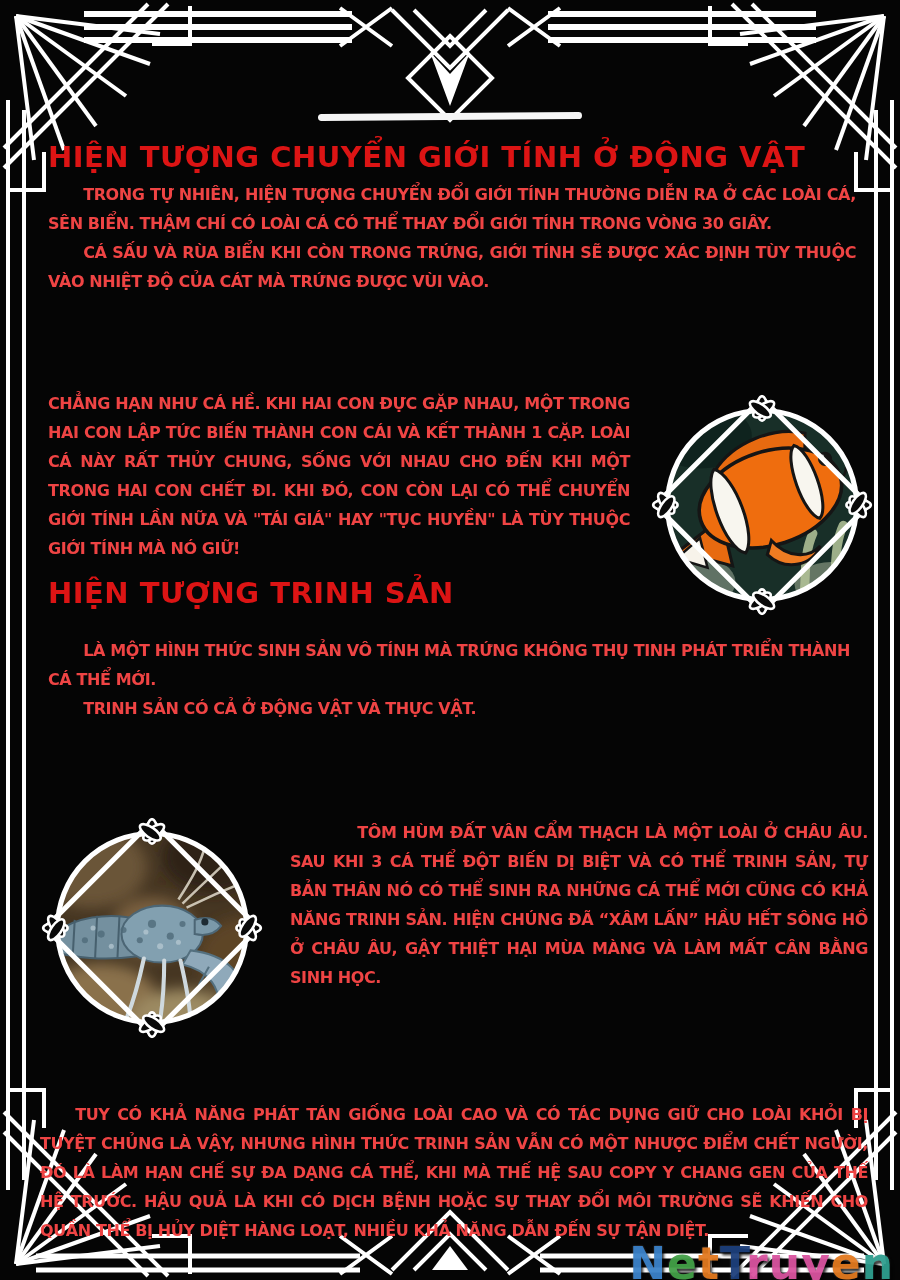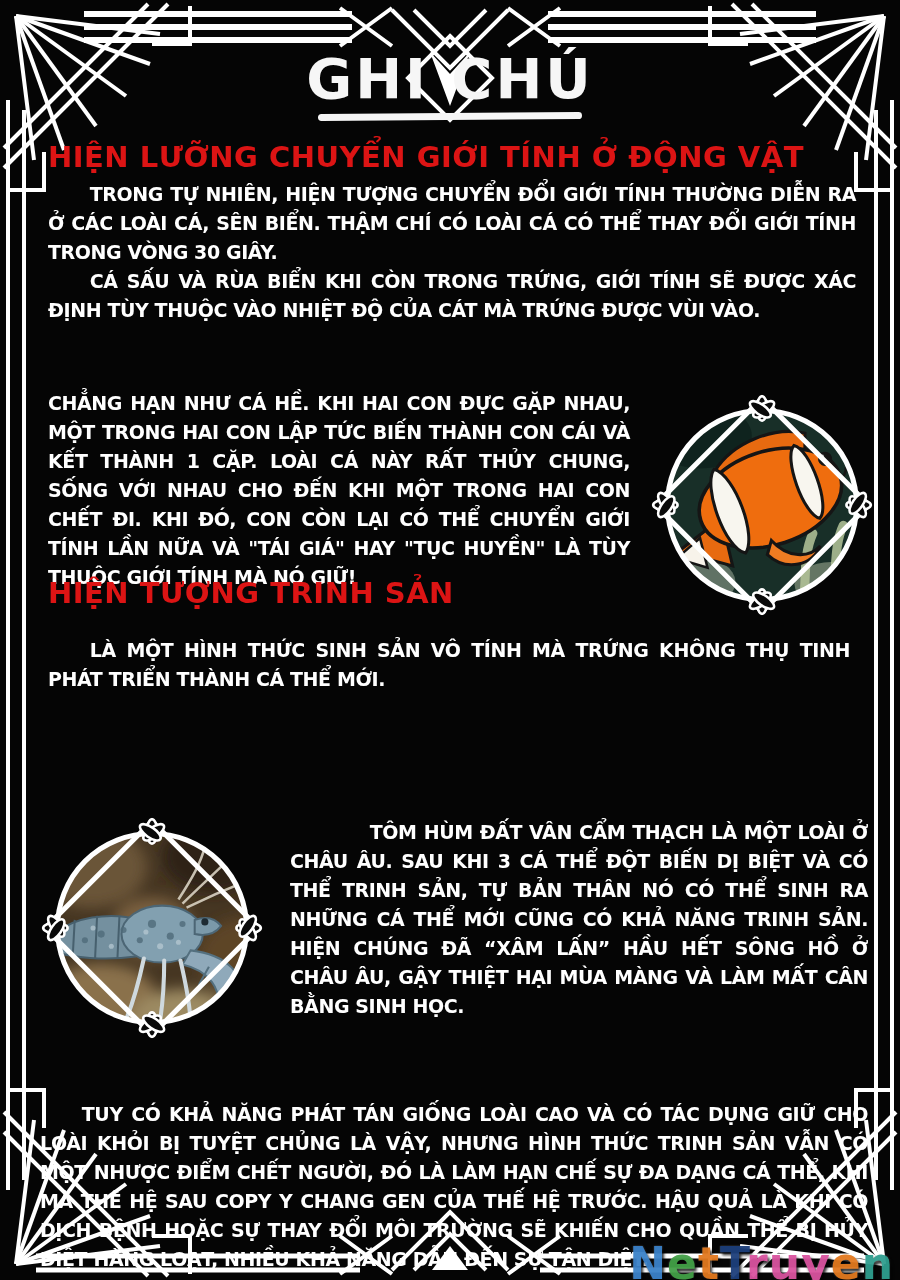--- a/index.html
+++ b/index.html
@@ -23,21 +23,21 @@
     transform:rotate(-0.4deg);
   }
   .hd{
     position:absolute;left:48px;right:40px;
     font-size:29px;font-weight:bold;letter-spacing:0.5px;
     color:#dc1414;white-space:nowrap;
   }
   .hd1{top:140px;}
   .hd2{top:576px;}
   .body-text p{
-    margin:0;color:#ffffff;font-size:19px;font-weight:bold;
+    margin:0;color:#ef4444;font-size:16px;font-weight:bold;
     line-height:29px;letter-spacing:-0.4px;text-align:justify;
   }
   .body-text p.ind{text-indent:2.2em;}
   .body-text p.bigind{text-indent:4.2em;}
   .sec1{position:absolute;top:180px;left:48px;right:44px;}
   .sec2{position:absolute;top:636px;left:48px;right:50px;}
   .row1{position:absolute;top:383px;left:48px;right:16px;display:flex;align-items:flex-start;}
   .row1 .col-text{flex:1;margin-top:6px;margin-right:10px;}
   .row2{position:absolute;top:806px;left:30px;right:32px;display:flex;align-items:flex-start;}
   .row2 .col-text{flex:1;margin-top:12px;margin-left:16px;}
@@ -99,24 +99,23 @@
   <path d="M430,52 L450,74 L470,52 L450,106 Z" fill="#fff"></path>
   <path d="M432,1270 L450,1246 L468,1270 Z" fill="#fff"></path>
   <use href="#corner"></use>
   <use href="#corner" transform="translate(900,0) scale(-1,1)"></use>
   <use href="#corner" transform="translate(0,1280) scale(1,-1)"></use>
   <use href="#corner" transform="translate(900,1280) scale(-1,-1)"></use>
 </svg>
 
 <div class="content">
 
-  <div class="page-title">GHI CHÚ</div>
   <div class="title-underline"></div>
 
-  <div class="hd hd1" style="color: rgb(220, 20, 20);">HIỆN LƯỠNG CHUYỂN GIỚI TÍNH Ở ĐỘNG VẬT</div>
+  <div class="hd hd1" style="color: rgb(220, 20, 20);">HIỆN TƯỢNG CHUYỂN GIỚI TÍNH Ở ĐỘNG VẬT</div>
 
   <div class="sec1 body-text">
     <p class="ind">TRONG TỰ NHIÊN, HIỆN TƯỢNG CHUYỂN ĐỔI GIỚI TÍNH THƯỜNG DIỄN RA Ở CÁC LOÀI CÁ, SÊN BIỂN. THẬM CHÍ CÓ LOÀI CÁ CÓ THỂ THAY ĐỔI GIỚI TÍNH TRONG VÒNG 30 GIÂY.</p>
     <p class="ind">CÁ SẤU VÀ RÙA BIỂN KHI CÒN TRONG TRỨNG, GIỚI TÍNH SẼ ĐƯỢC XÁC ĐỊNH TÙY THUỘC VÀO NHIỆT ĐỘ CỦA CÁT MÀ TRỨNG ĐƯỢC VÙI VÀO.</p>
   </div>
 
   <div class="row1">
     <div class="col-text body-text">
       <p>CHẲNG HẠN NHƯ CÁ HỀ. KHI HAI CON ĐỰC GẶP NHAU, MỘT TRONG HAI CON LẬP TỨC BIẾN THÀNH CON CÁI VÀ KẾT THÀNH 1 CẶP. LOÀI CÁ NÀY RẤT THỦY CHUNG, SỐNG VỚI NHAU CHO ĐẾN KHI MỘT TRONG HAI CON CHẾT ĐI. KHI ĐÓ, CON CÒN LẠI CÓ THỂ CHUYỂN GIỚI TÍNH LẦN NỮA VÀ "TÁI GIÁ" HAY "TỤC HUYỀN" LÀ TÙY THUỘC GIỚI TÍNH MÀ NÓ GIỮ!</p>
     </div>
@@ -175,20 +174,21 @@
             </g>
         </g>
       </svg>
     </div>
   </div>
 
   <div class="hd hd2" style="color: rgb(220, 20, 20);">HIỆN TƯỢNG TRINH SẢN</div>
 
   <div class="sec2 body-text">
     <p class="ind">LÀ MỘT HÌNH THỨC SINH SẢN VÔ TÍNH MÀ TRỨNG KHÔNG THỤ TINH PHÁT TRIỂN THÀNH CÁ THỂ MỚI.</p>
+    <p class="ind">TRINH SẢN CÓ CẢ Ở ĐỘNG VẬT VÀ THỰC VẬT.</p>
   </div>
 
   <div class="row2">
     <div class="figure">
       <svg width="244" height="244" viewBox="0 0 240 240">
         <defs>
           <clipPath id="clipCray">
               <circle cx="120" cy="120" r="93"></circle>
             </clipPath>
           <filter id="soft">

